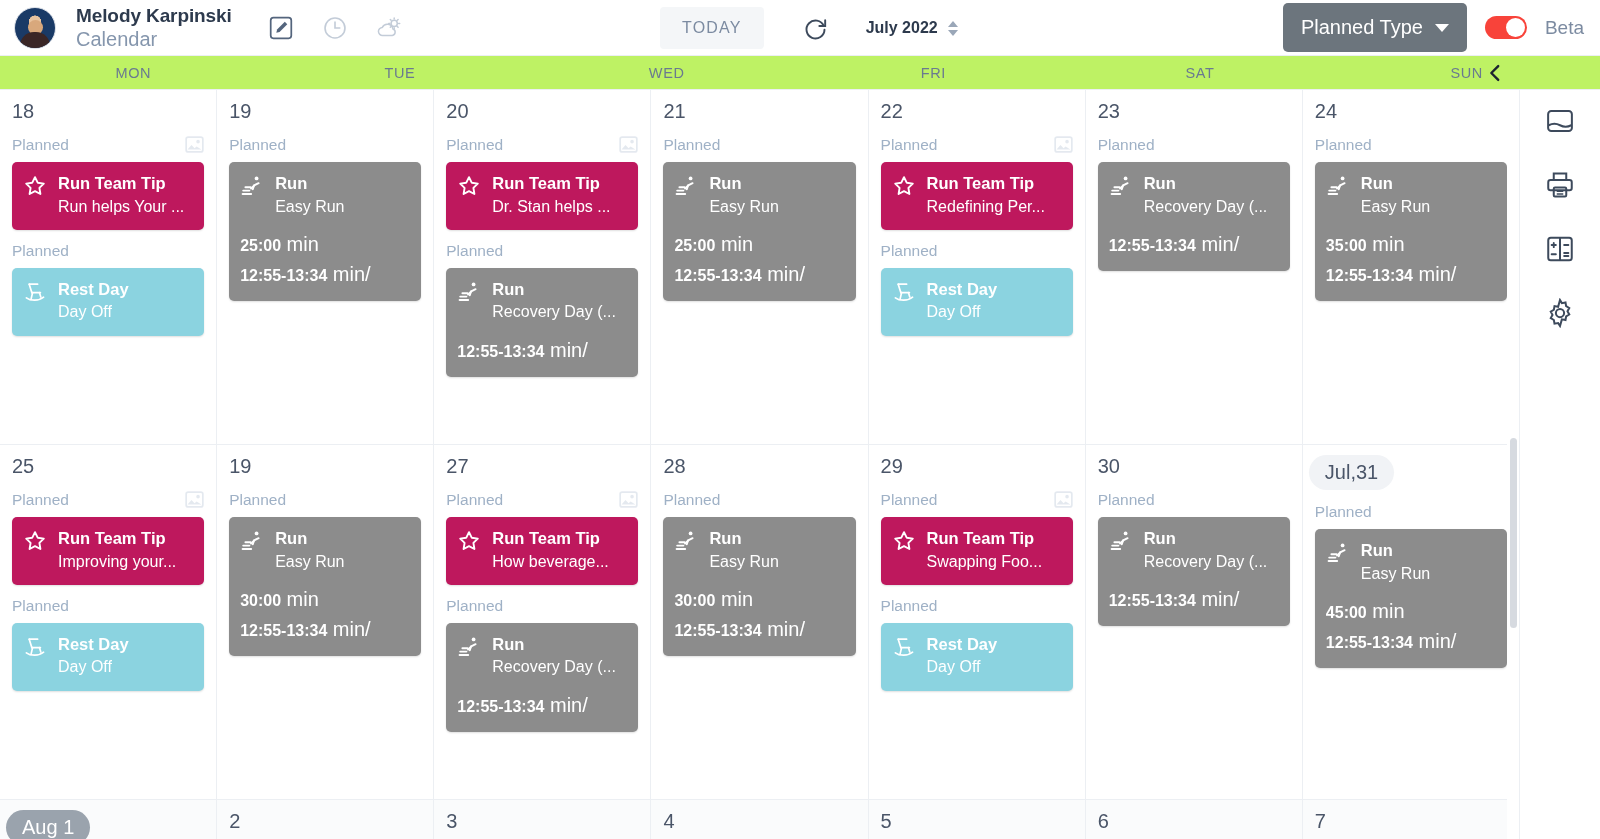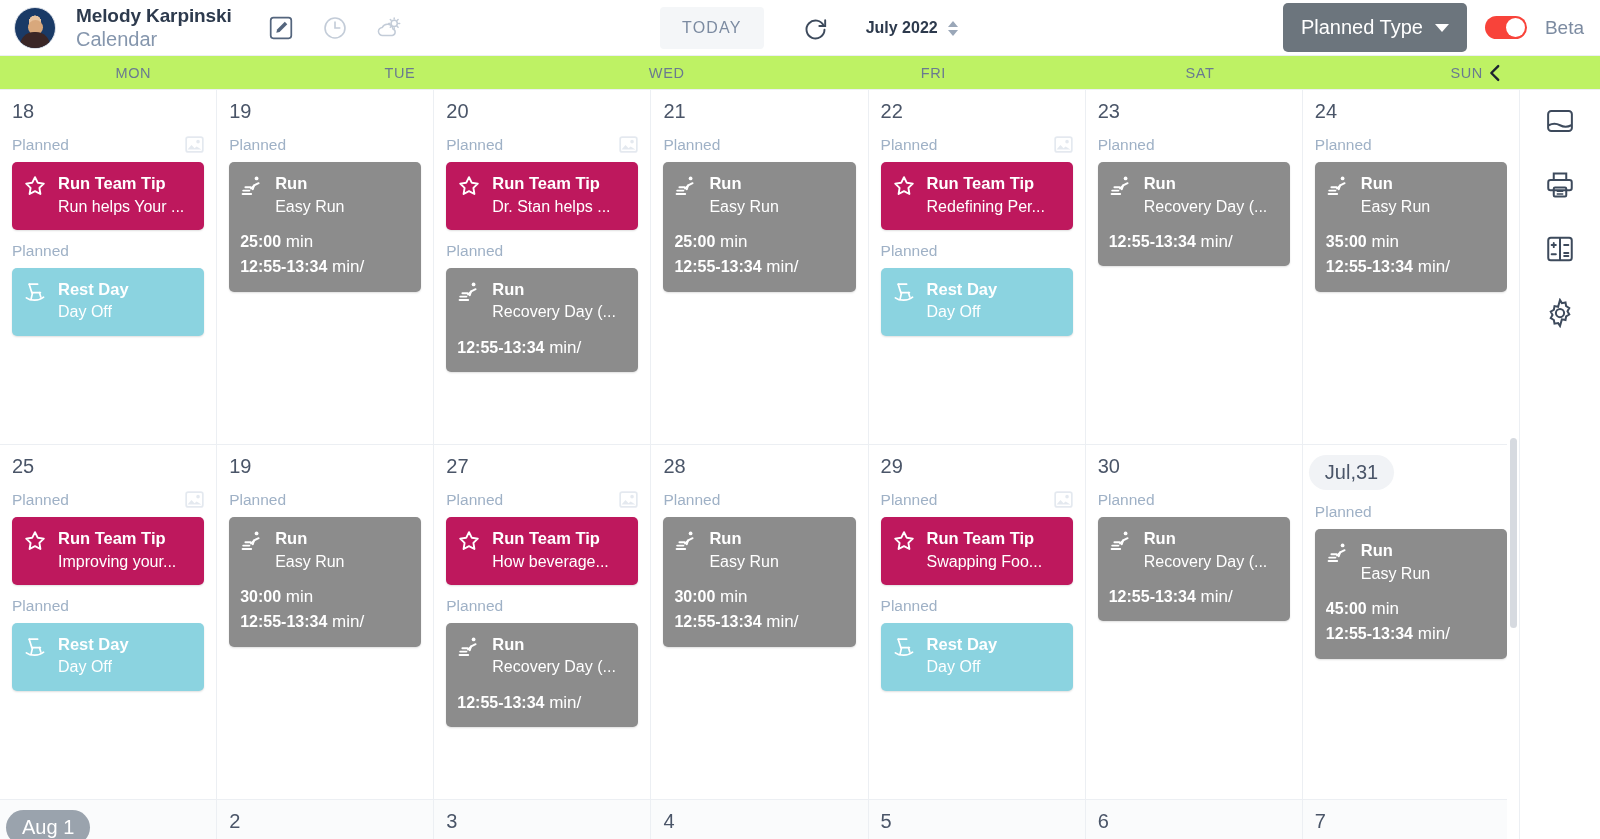--- a/index.html
+++ b/index.html
@@ -175,21 +175,21 @@
   }
   .card-sub {
     font-size: 16px; font-weight: normal; line-height: 1.45; margin-top: 1px;
     white-space: nowrap; overflow: hidden; text-overflow: ellipsis;
   }
   .card-metrics { margin-top: 11px; }
   .metric {
     font-size: 16px; line-height: 1.5; white-space: nowrap; overflow: hidden;
   }
   .metric b { font-weight: bold; }
-  .metric span { font-size: 17px; }
+  .metric span { font-size: 20px; }
 
   
   .vscroll {
     position: absolute; right: 0; top: 0; width: 12px; height: 100%;
     background: #ffffff;
   }
   .vthumb {
     position: absolute; right: 2px; top: 348px; width: 7px; height: 190px;
     background: #d6dae0; border-radius: 4px; cursor: pointer;
   }

